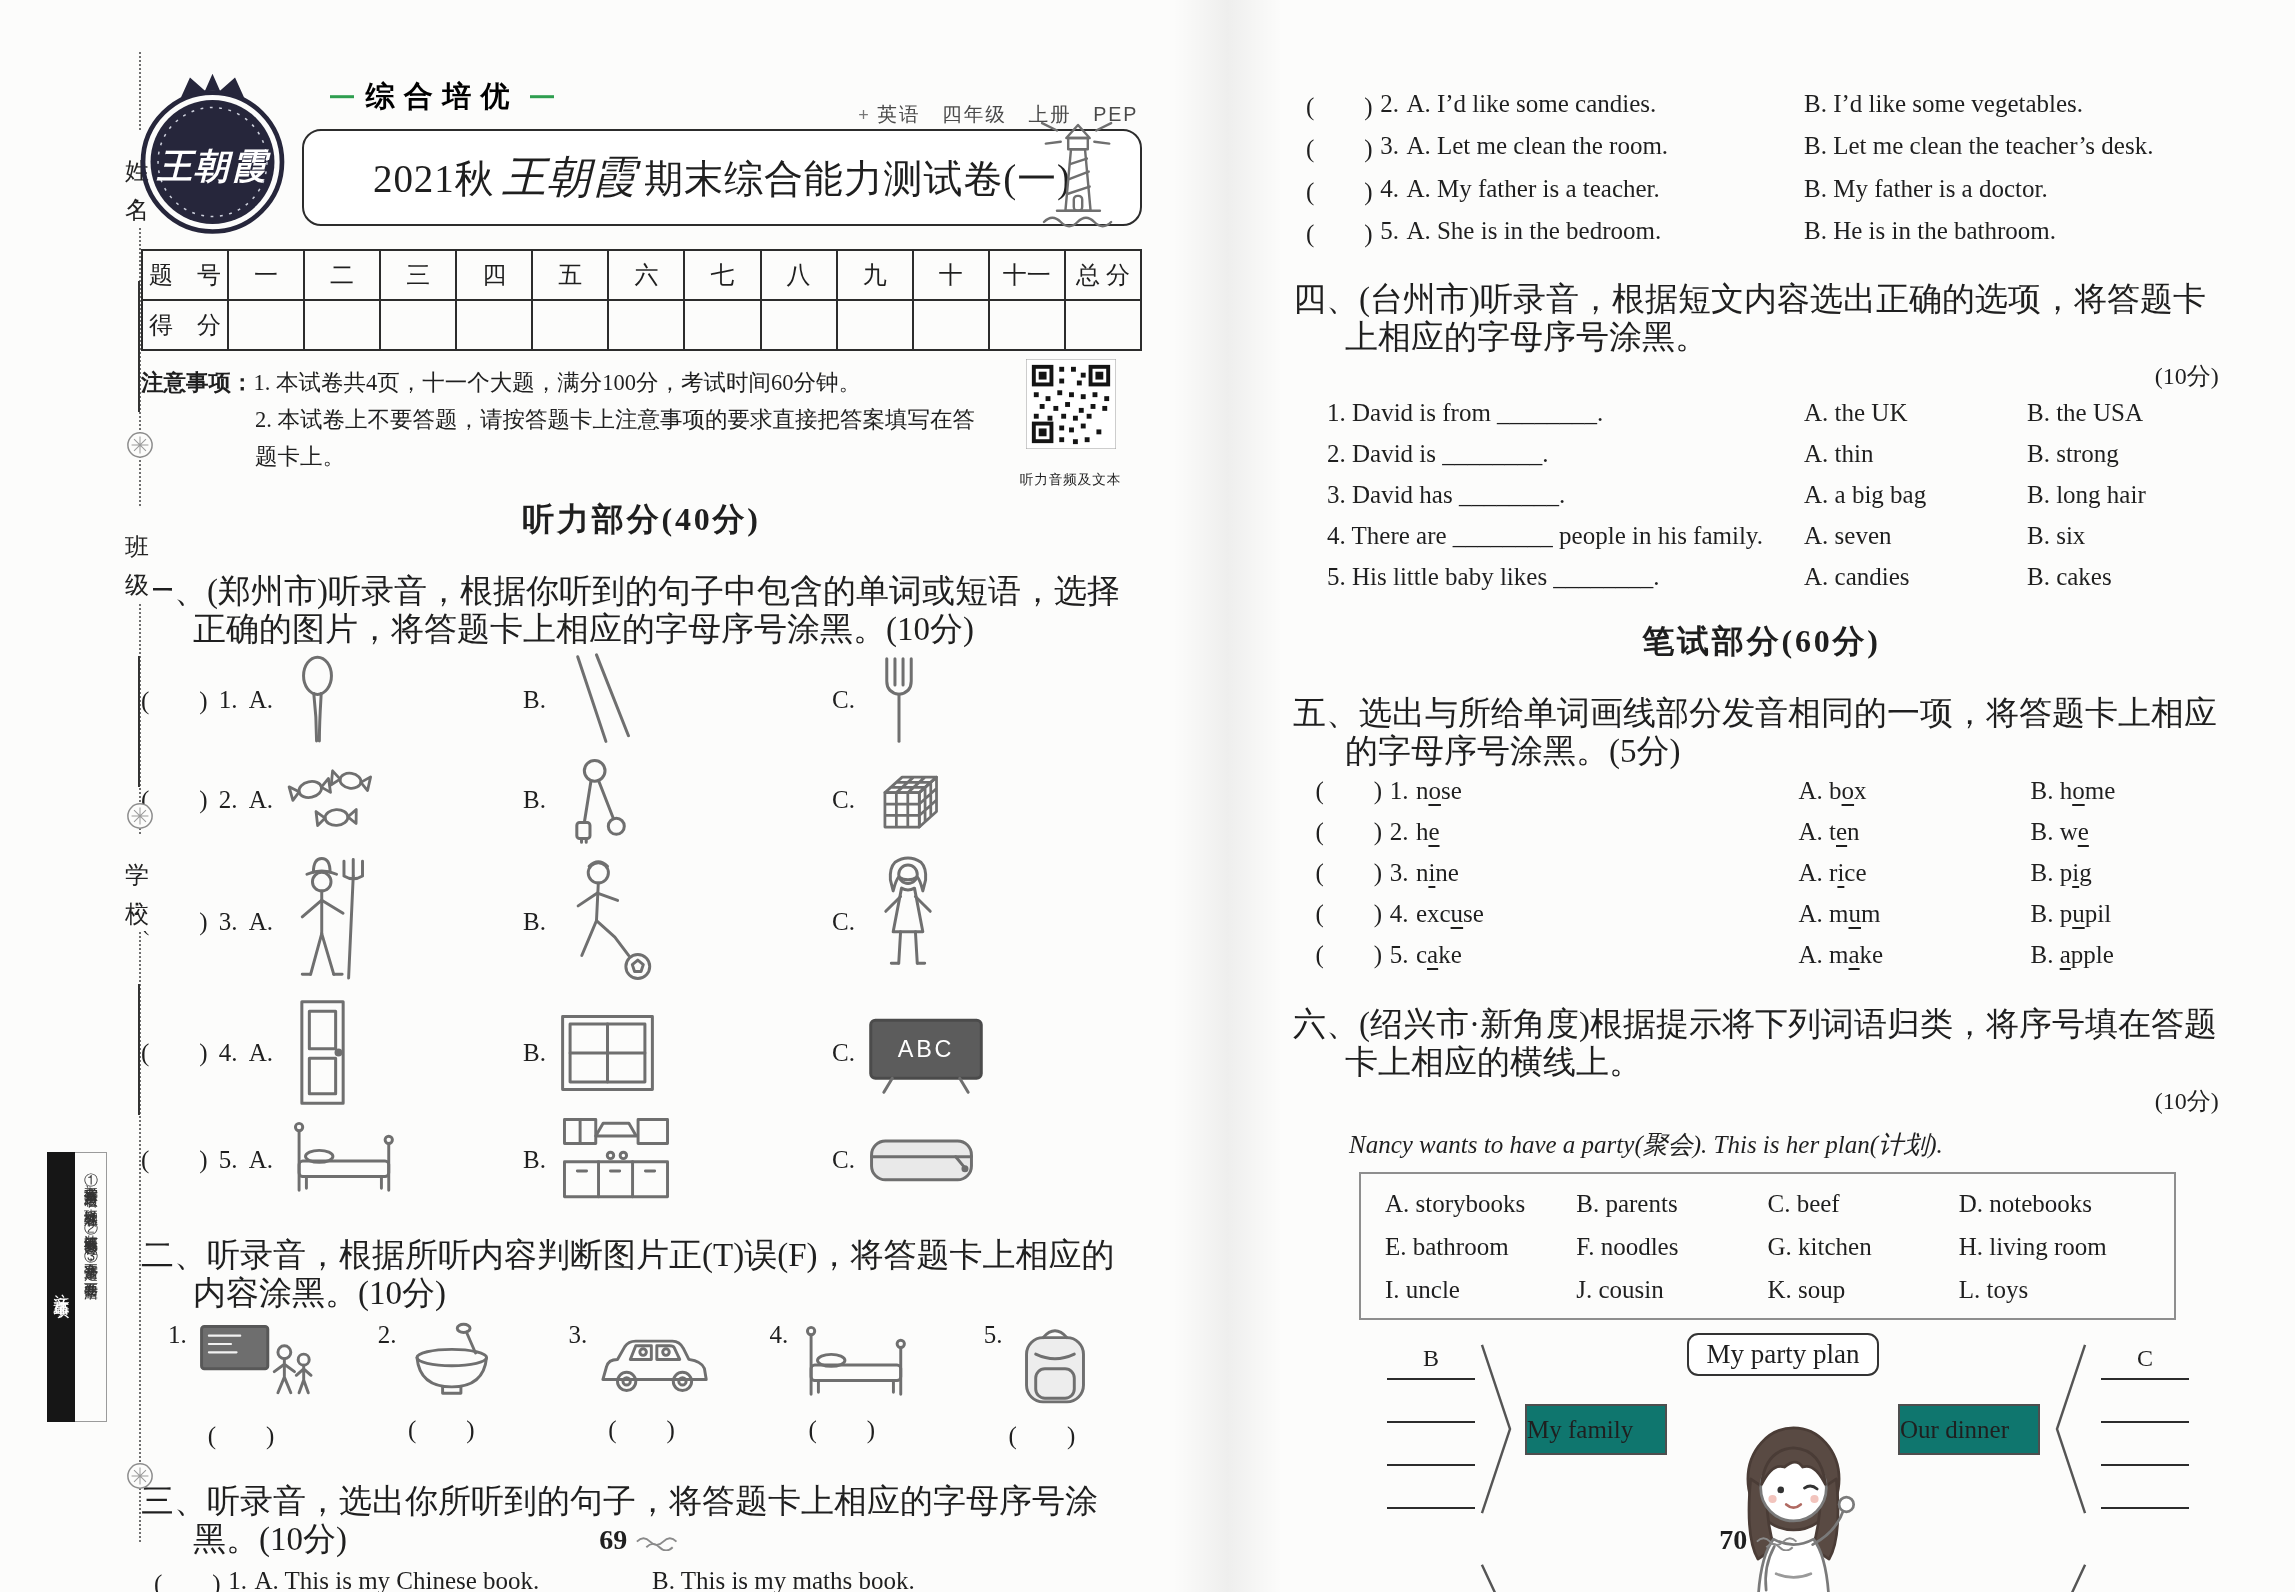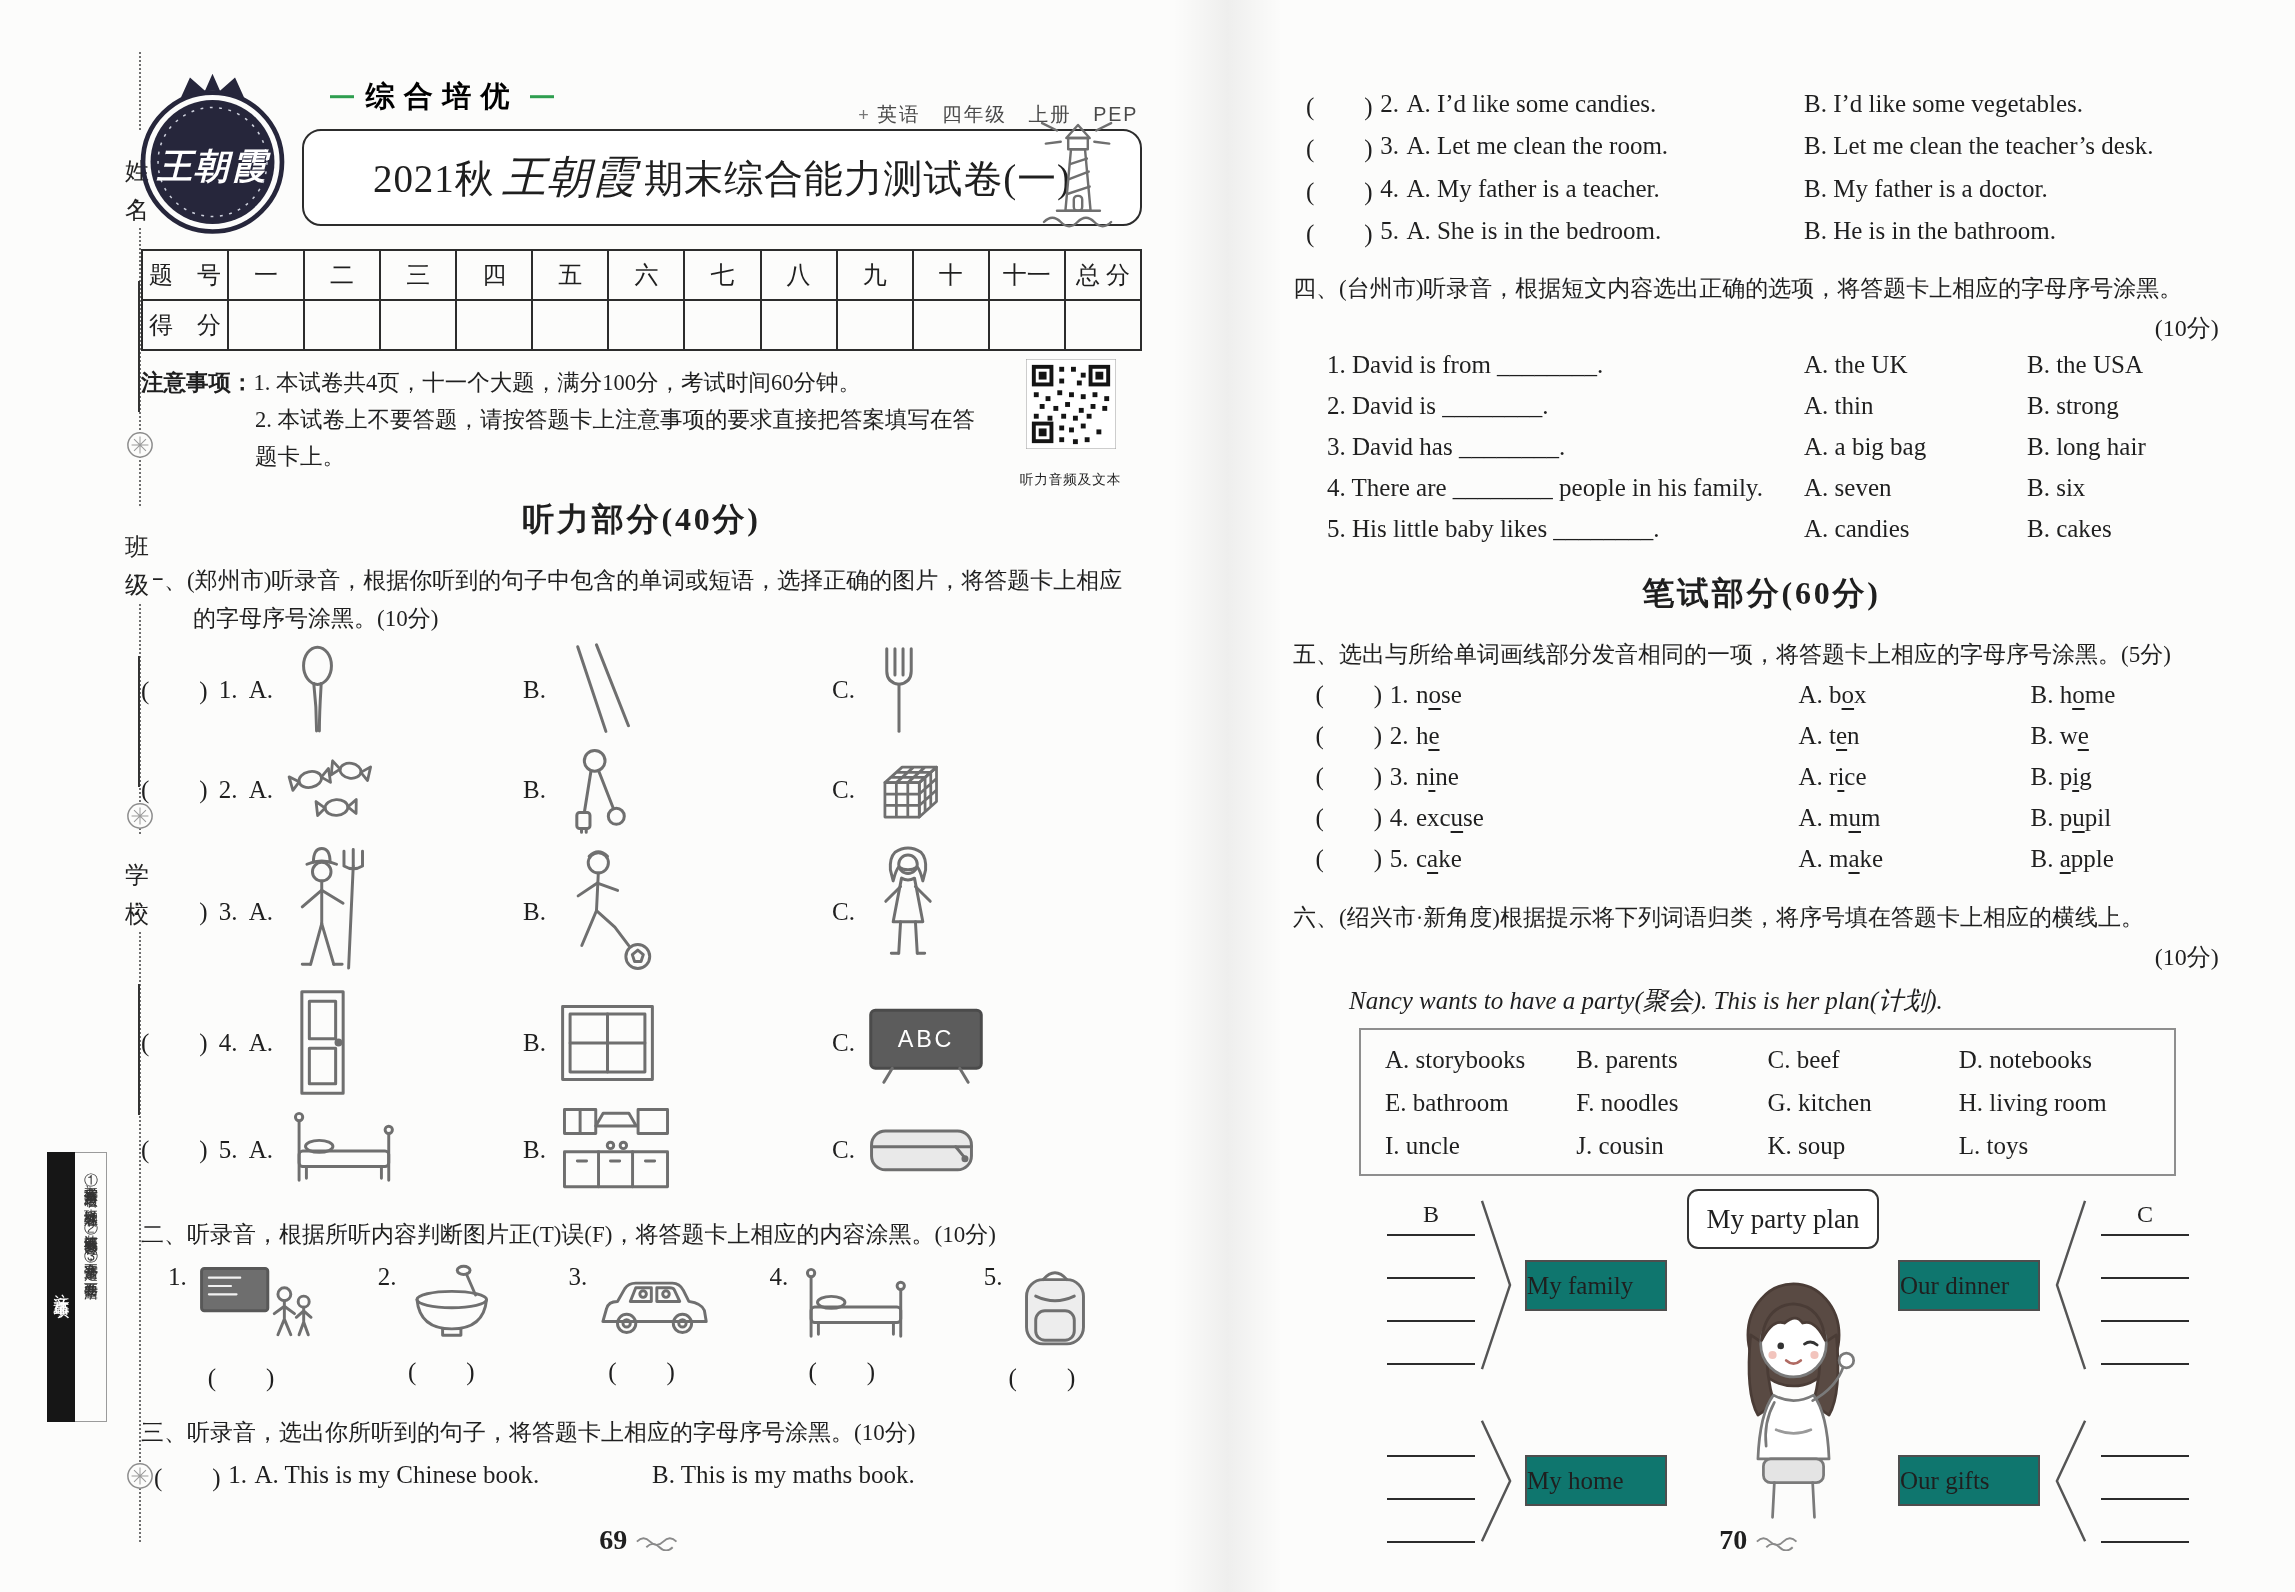--- a/index.html
+++ b/index.html
@@ -51,21 +51,21 @@
   .score-table td.lab{width:86px}
 
   
   .notes{position:relative;margin-top:13px;font-size:22.5px;line-height:37px;padding-right:164px;min-height:111px}
   .note-label{font-weight:bold}
   .note-line2{padding-left:114px}
   .qr{position:absolute;right:19px;top:-5.6px;width:105px;text-align:center}
   .qr-cap{font-size:13.6px;margin-top:1.9px;letter-spacing:0.9px}
 
   .part-header{text-align:center;font-size:32px;font-weight:bold;margin-top:22.5px;letter-spacing:2.8px}
-  .sec-title{font-size:23px;line-height:38px;margin-top:20px;padding-left:52px;text-indent:-52px}
+  .sec-title{font-size:33px;line-height:38px;margin-top:30px;padding-left:52px;text-indent:-52px}
 
   
   .s1-row{display:flex;align-items:center;margin-top:5.6px}
   .s1-cell{display:flex;align-items:center;gap:11.2px;width:309px}
   .s1-cell.first{width:382px}
   .paren{white-space:pre}
   .opticon{display:inline-flex;align-items:flex-end}
 
   
   .s2-wrap{display:flex;margin-top:9.4px}
@@ -95,21 +95,21 @@
   .bank-row{display:flex}
   .bank-cell{width:25%}
 
   
   .diagram{position:relative;height:375px;margin-top:13px}
   .lg{position:absolute;width:88px}
   .blank{height:43px;line-height:43px;border-bottom:2.2px solid #2c2c2c;text-align:center;font-size:24px}
   .brace{position:absolute}
   .cat{position:absolute;width:142px;height:51px;border:2.2px solid #4e4e4e;background:#0f766e;
        display:flex;align-items:center;justify-content:flex-start}
-  .party{position:absolute;left:394px;top:0;width:192px;height:60px;border:2.4px solid #333;border-radius:11.2px;
+  .party{position:absolute;left:394px;top:0;width:192px;height:43px;border:2.4px solid #333;border-radius:11.2px;
          background:#fff;display:flex;align-items:center;justify-content:center;font-size:27px}
   .girlbig{position:absolute;left:423px;top:58px}
 
   .pagenum{position:absolute;bottom:37px;font-size:28px;font-weight:bold;text-align:center}
   .pn-left{left:141px;width:1001px}
   .pn-right{left:1293px;width:937px}
   .wave{margin-left:7.5px;vertical-align:-1.9px}
 </style>
 </head>
 <body>

